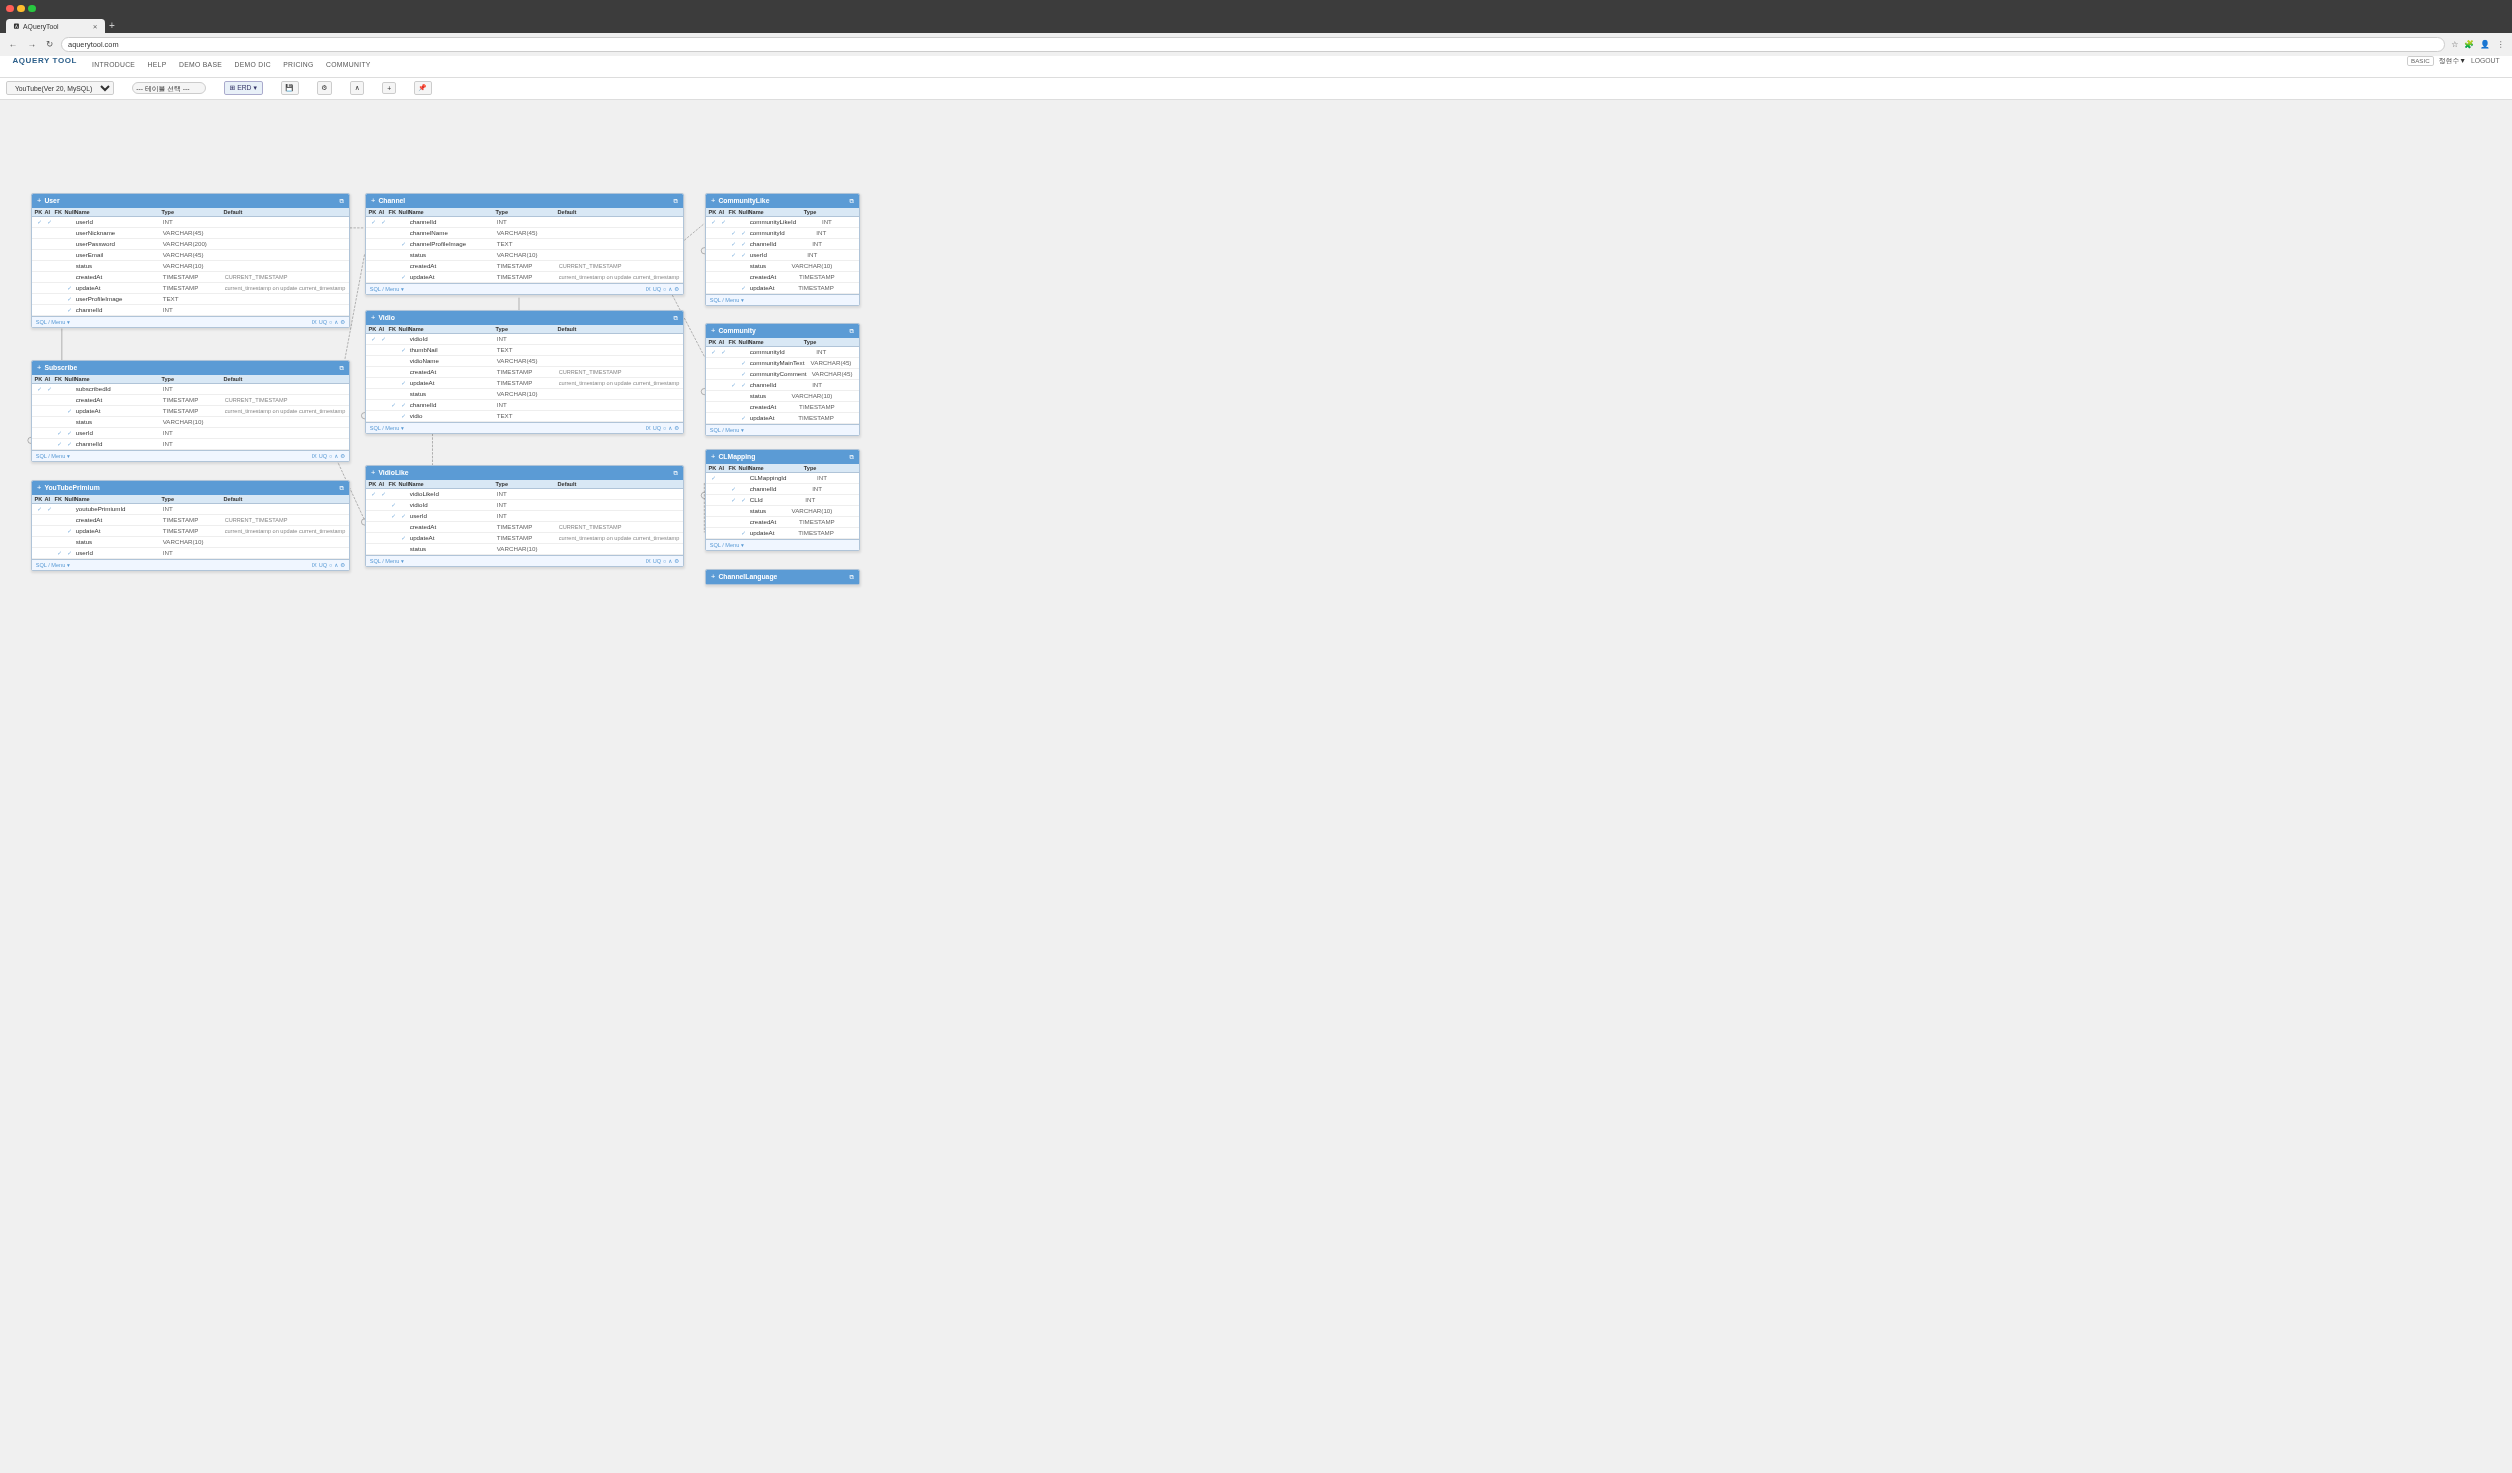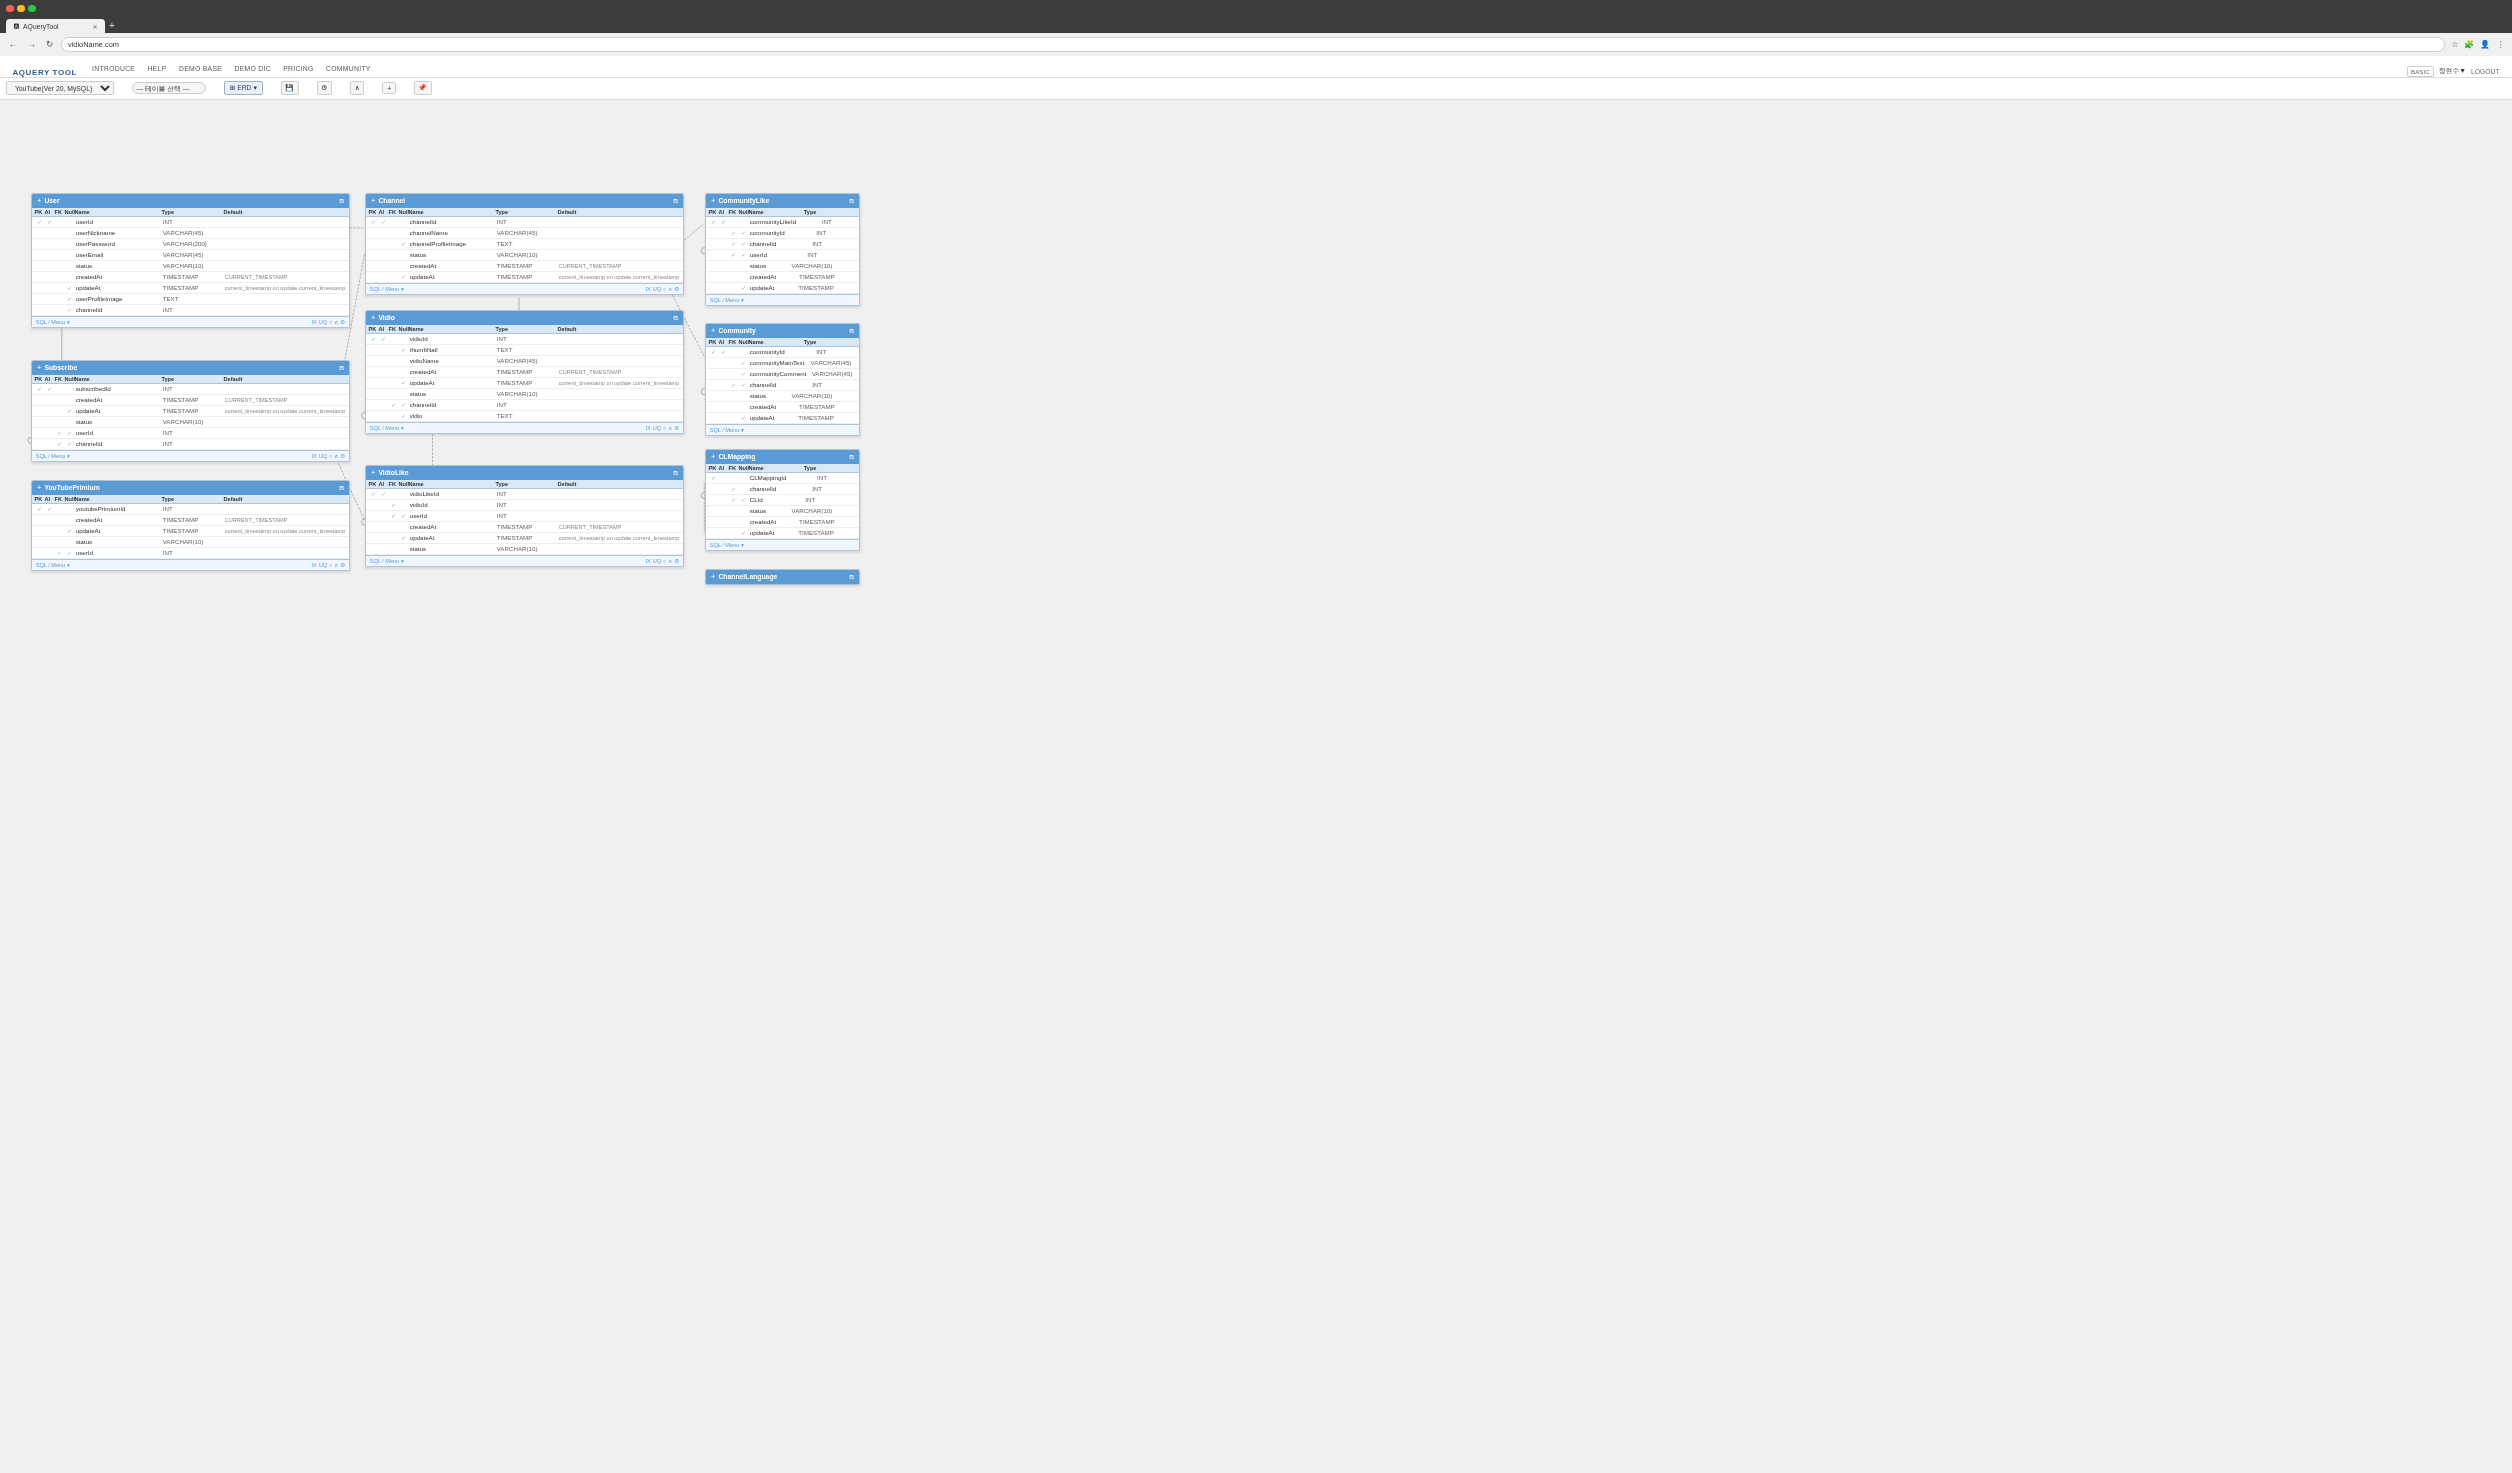--- a/index.html
+++ b/index.html
@@ -77,21 +77,21 @@
     .browser-action-btn {
       background: none; border: none; color: #555; cursor: pointer; font-size: 8px; padding: 1.2px;
     }
 
     
     .app-header {
       background: white;
       border-bottom: 0.6px solid #ddd;
       padding: 0 12.4px;
       display: flex;
-      align-items: flex-end;
+      align-items: flex-start;
       height: 22px;
     }
     .app-logo {
       font-size: 8px;
       font-weight: bold;
       color: #2c5f8a;
       letter-spacing: 0.6px;
       margin-right: 15px;
     }
     .app-nav {
@@ -288,21 +288,21 @@
       <span class="tab-close">✕</span>
     </div>
     <button class="new-tab-btn">+</button>
   </div>
 </div>
 
 <div class="address-bar-row">
   <button class="nav-btn">←</button>
   <button class="nav-btn">→</button>
   <button class="nav-btn">↻</button>
-  <div class="address-bar">vidioName.com</div>
+  <div class="address-bar">aquerytool.com</div>
   <div class="browser-actions">
     <button class="browser-action-btn">☆</button>
     <button class="browser-action-btn">🧩</button>
     <button class="browser-action-btn">👤</button>
     <button class="browser-action-btn">⋮</button>
   </div>
 </div>
 
 <div class="app-header">
   <div class="app-logo">AQUERY TOOL</div>

